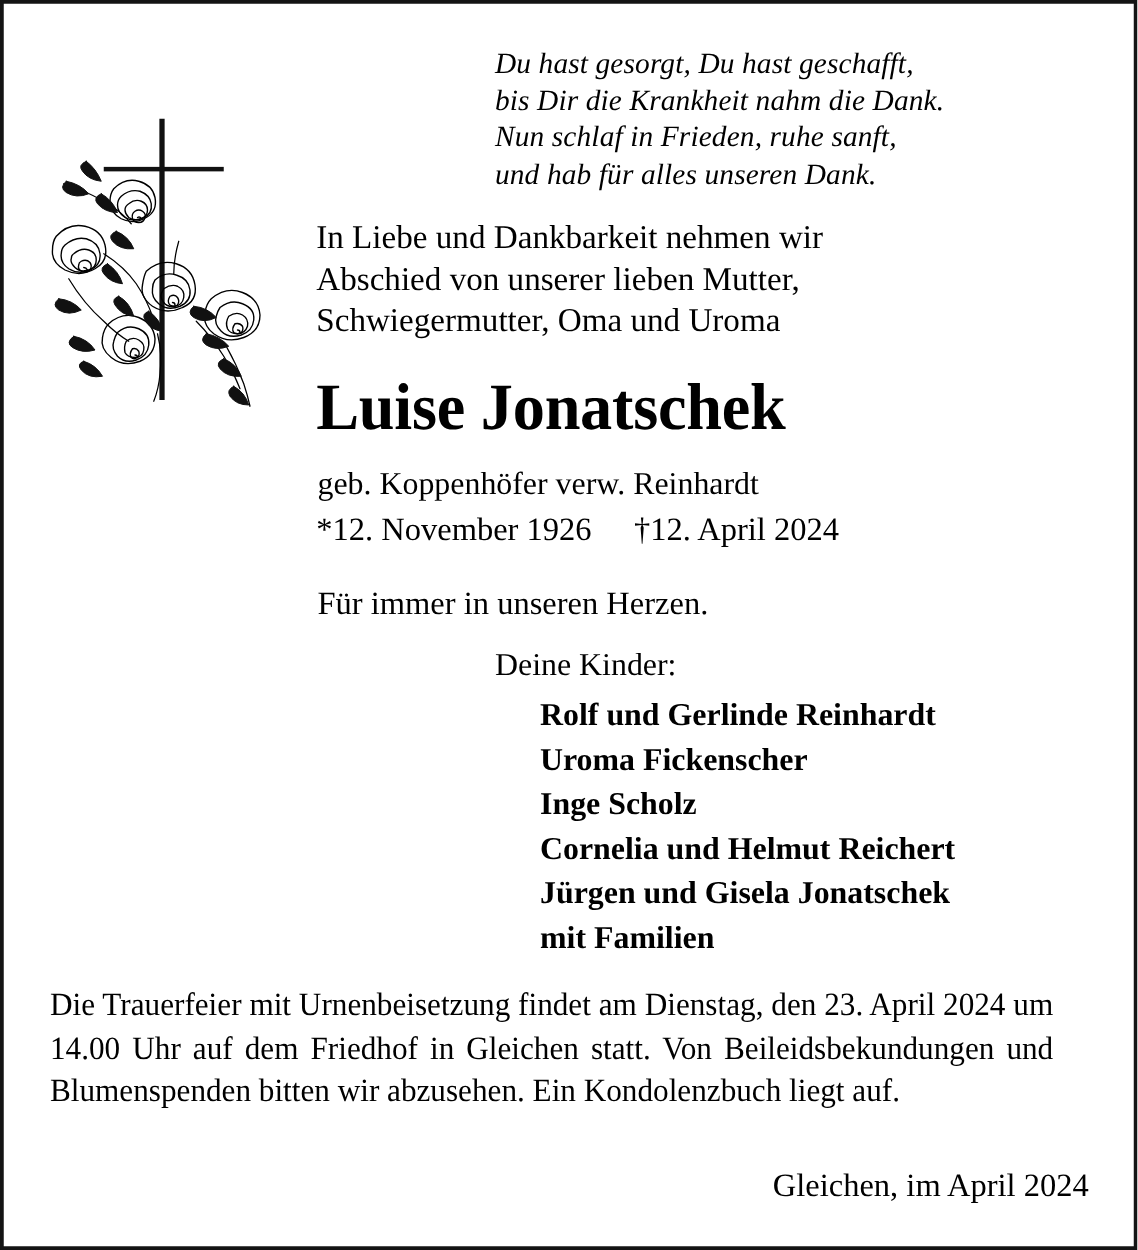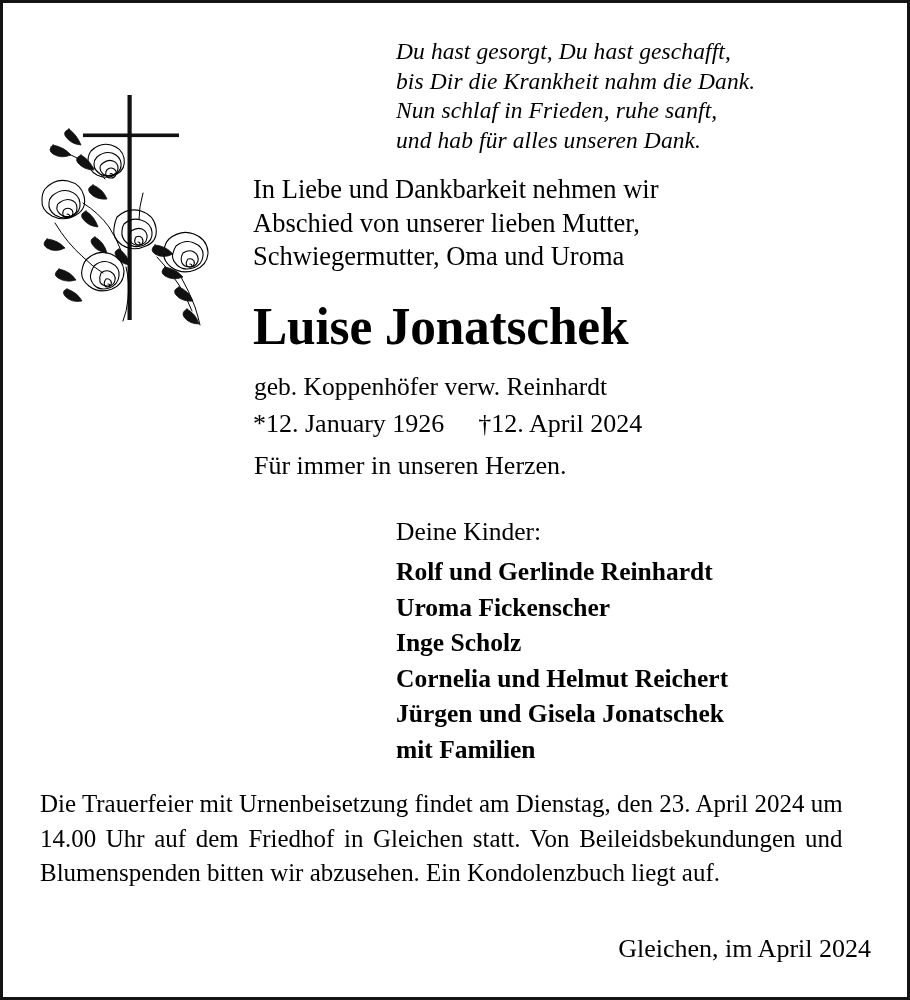--- a/index.html
+++ b/index.html
@@ -91,21 +91,21 @@
     font-size: 26px;
     line-height: 32px;
     white-space: nowrap;
   }
   .dates .gap { display: inline-block; width: 34px; }
 
   
   .memorial {
     position: absolute;
     left: 251px;
-    top: 447px;
+    top: 464px;
     font-size: 26px;
     line-height: 32px;
     white-space: nowrap;
   }
 
   
   .survivors {
     position: absolute;
     left: 393px;
     top: 512px;
@@ -114,20 +114,21 @@
   .survivors-heading {
     font-size: 25.5px;
     line-height: 34px;
     white-space: nowrap;
   }
   .survivors-list {
     margin-top: 5px;
     font-weight: bold;
     font-size: 25.5px;
     line-height: 35.5px;
+    margin-left: 36px;
   }
   .survivors-list div { white-space: nowrap; }
 
   
   .funeral {
     position: absolute;
     left: 37px;
     top: 784px;
     width: 836px;
     font-size: 26px;
@@ -241,21 +242,21 @@
     <div>In Liebe und Dankbarkeit nehmen wir</div>
     <div>Abschied von unserer lieben Mutter,</div>
     <div>Schwiegermutter, Oma und Uroma</div>
   </div>
 
   <div class="deceased-name">Luise Jonatschek</div>
 
   <div class="maiden-name">geb. Koppenhöfer verw. Reinhardt</div>
 
   <div class="dates">
-    <span>*</span><span>12. January 1926</span><span class="gap"></span><span>†</span><span>12. April 2024</span>
+    <span>*</span><span>12. November 1926</span><span class="gap"></span><span>†</span><span>12. April 2024</span>
   </div>
 
   <div class="memorial">Für immer in unseren Herzen.</div>
 
   <div class="survivors">
     <div class="survivors-heading">Deine Kinder:</div>
     <div class="survivors-list">
       <div>Rolf und Gerlinde Reinhardt</div>
       <div>Uroma Fickenscher</div>
       <div>Inge Scholz</div>

